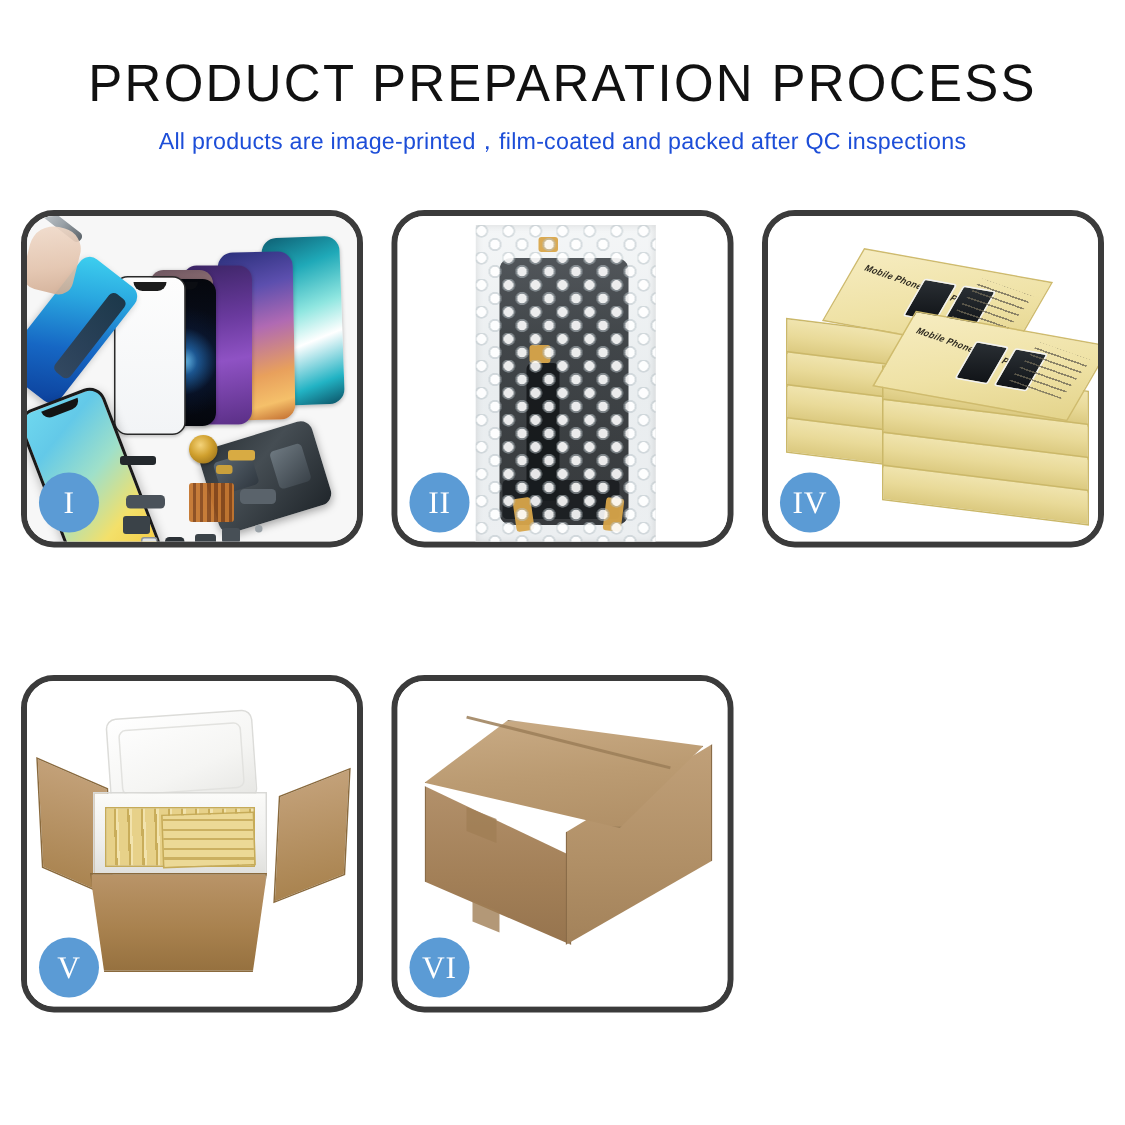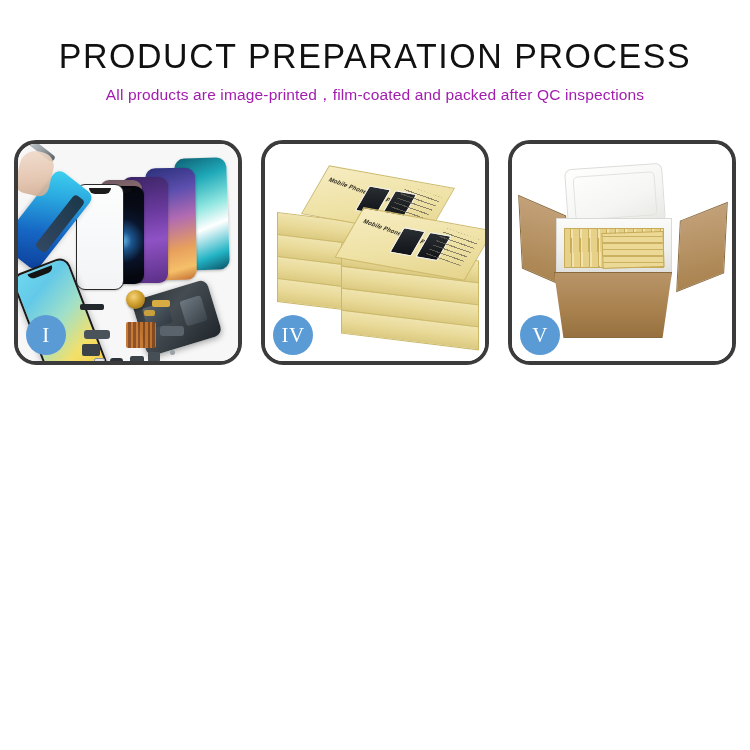--- a/index.html
+++ b/index.html
@@ -29,21 +29,21 @@
     letter-spacing: 1.6px;
     color: #111111;
     line-height: 1.0;
     margin: 0;
     transform: scaleX(0.97);
   }
   .page-subtitle {
     font-family: "Liberation Sans", sans-serif;
     font-size: 15.5px;
     font-weight: 400;
-    color: #a21caf;
+    color: #1d4ed8;
     letter-spacing: 0.15px;
     margin: 13px 0 0 0;
     line-height: 1.1;
   }
 
   
   .grid {
     position: absolute;
     left: 14px;
     top: 140px;
@@ -461,20 +461,36 @@
       <div class="cmp cmp-bat"></div>
       <div class="cmp cmp-spk"></div>
       <div class="cmp cmp-scrw1"></div>
 
       <div class="cmp-tool"></div>
       <div class="cmp-finger"></div>
     </div>
     <div class="badge">I</div>
   </div>
 
+  <div class="panel">
+    <div class="panel-stage">
+      <div class="p2-bg"></div>
+      <div class="bubble-bag">
+        <div class="lcd-inside"></div>
+        <div class="lcd-flex"></div>
+        <div class="lcd-flex2"></div>
+        <div class="tape tape-a"></div>
+        <div class="tape tape-b"></div>
+        <div class="tape tape-c"></div>
+        <div class="tape tape-d"></div>
+        <div class="bubbles"></div>
+      </div>
+    </div>
+    <div class="badge">II</div>
+  </div>
 
 
   <div class="panel">
     <div class="panel-stage">
       <div class="p4-bg"></div>
       <div class="boxstack">
         <div class="rbox rbox-l4"></div>
         <div class="rbox rbox-l3"></div>
         <div class="rbox rbox-l2"></div>
         <div class="rbox rbox-l1"></div>
@@ -509,14 +525,26 @@
       <div class="flap-r"></div>
       <div class="foam-lid"></div>
       <div class="foam-box"></div>
       <div class="gold-rows"></div>
       <div class="gold-rows2"></div>
       <div class="carton-front"></div>
     </div>
     <div class="badge">V</div>
   </div>
 
+  <div class="panel">
+    <div class="panel-stage">
+      <div class="p6-bg"></div>
+      <div class="ship-left"></div>
+      <div class="ship-right"></div>
+      <div class="ship-top"></div>
+      <div class="ship-seam"></div>
+      <div class="ship-tab1"></div>
+      <div class="ship-tab2"></div>
+    </div>
+    <div class="badge">VI</div>
+  </div>
 
 </div>
 
 </body></html>

